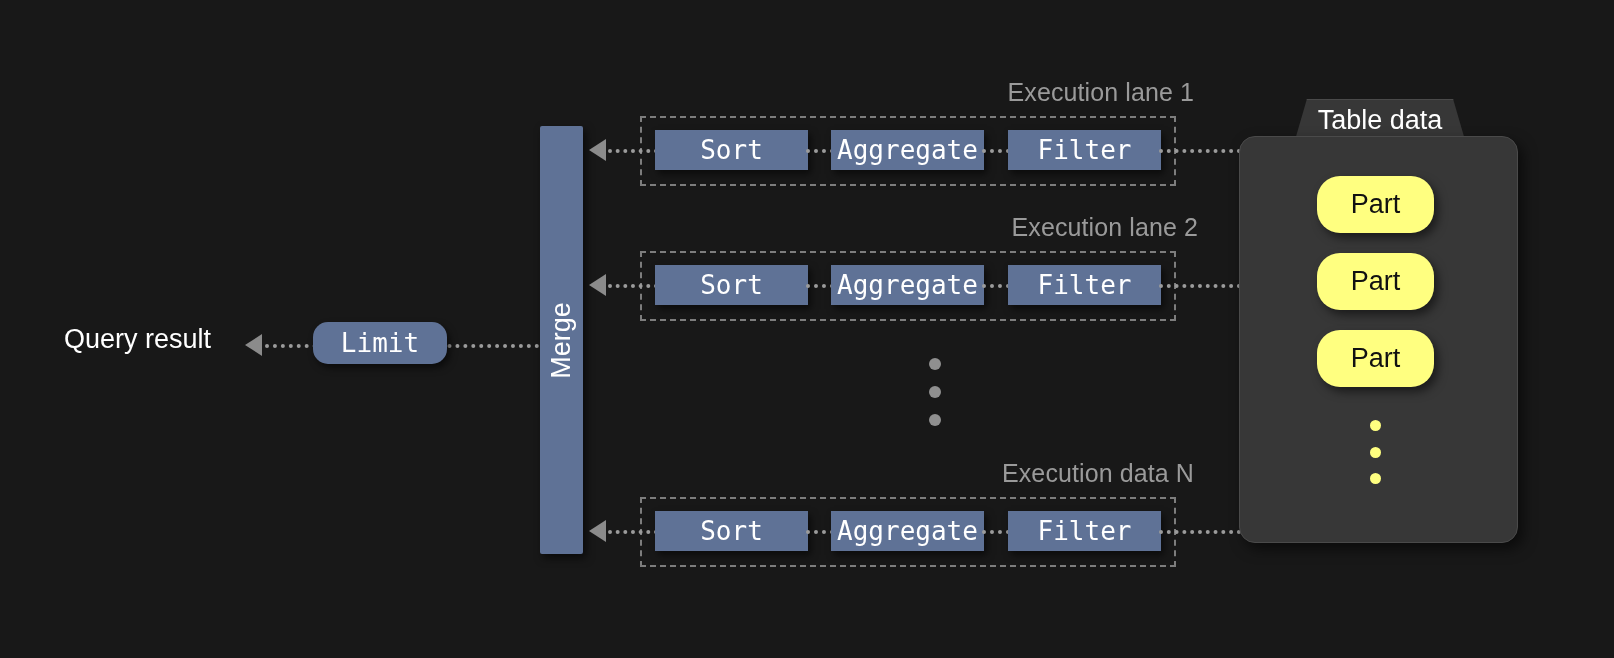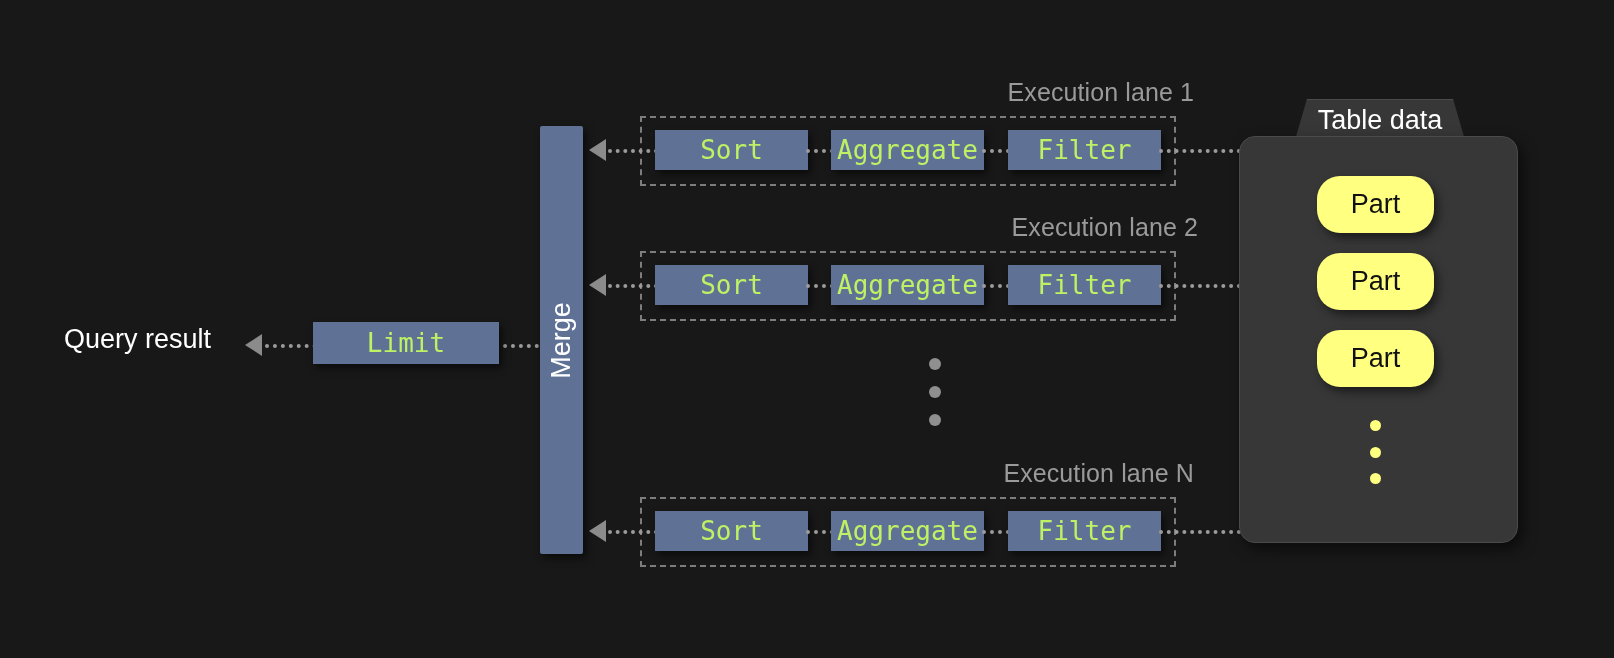--- a/index.html
+++ b/index.html
@@ -49,21 +49,21 @@
     height: 0;
     border-top: 11px solid transparent;
     border-bottom: 11px solid transparent;
     border-right: 17px solid #8b8b8b;
   }
 
   
   .op-box {
     position: absolute;
     background: #5f7296;
-    color: #bef264;
+    color: #ffffff;
     font-family: "DejaVu Sans Mono", monospace;
     font-size: 26px;
     display: flex;
     align-items: center;
     justify-content: center;
     box-shadow: 3px 4px 7px rgba(0,0,0,0.55);
     letter-spacing: 0px;
   }
 
   
@@ -149,21 +149,21 @@
 <body>
 
 <div id="stage">
 
   <div class="query-result-label" style="left:64px; top:324px;">Query result</div>
 
   <div class="arrowhead" style="left:245px; top:334px;"></div>
 
   <div class="dotline" style="left:265px; top:344px; width:290px;"></div>
 
-  <div class="op-box" style="left:313px; top:322px; width:186px; height:42px;">Limit</div>
+  <div class="op-box" style="left:313px; top:322px; width:134px; height:42px;border-radius:15px;">Limit</div>
 
   <div class="merge-bar" style="left:540px; top:126px; width:43px; height:428px;">
     <span>Merge</span>
   </div>
 
   <div class="lane-title" style="left:658px; top:78px; width:536px;">Execution lane 1</div>
 
   <div class="lane-box" style="left:640px; top:116px; width:536px; height:70px;"></div>
 
   <div class="arrowhead" style="left:589px; top:139px;"></div>
@@ -201,21 +201,21 @@
   <div class="op-box" style="left:1008px; top:265px; width:153px; height:40px;">Filter</div>
 
   <div class="dotline" style="left:1159px; top:284px; width:82px;"></div>
 
   <div class="vdots gray" style="left:929px; top:358px; width:12px; height:68px;">
     <i></i>
     <i></i>
     <i></i>
   </div>
 
-  <div class="lane-title" style="left:658px; top:459px; width:536px;">Execution lane N</div>
+  <div class="lane-title" style="left:658px; top:459px; width:536px;">Execution data N</div>
 
   <div class="lane-box" style="left:640px; top:497px; width:536px; height:70px;"></div>
 
   <div class="arrowhead" style="left:589px; top:520px;"></div>
 
   <div class="dotline" style="left:608px; top:530px; width:50px;"></div>
 
   <div class="op-box" style="left:655px; top:511px; width:153px; height:40px;">Sort</div>
 
   <div class="dotline" style="left:806px; top:530px; width:28px;"></div>

